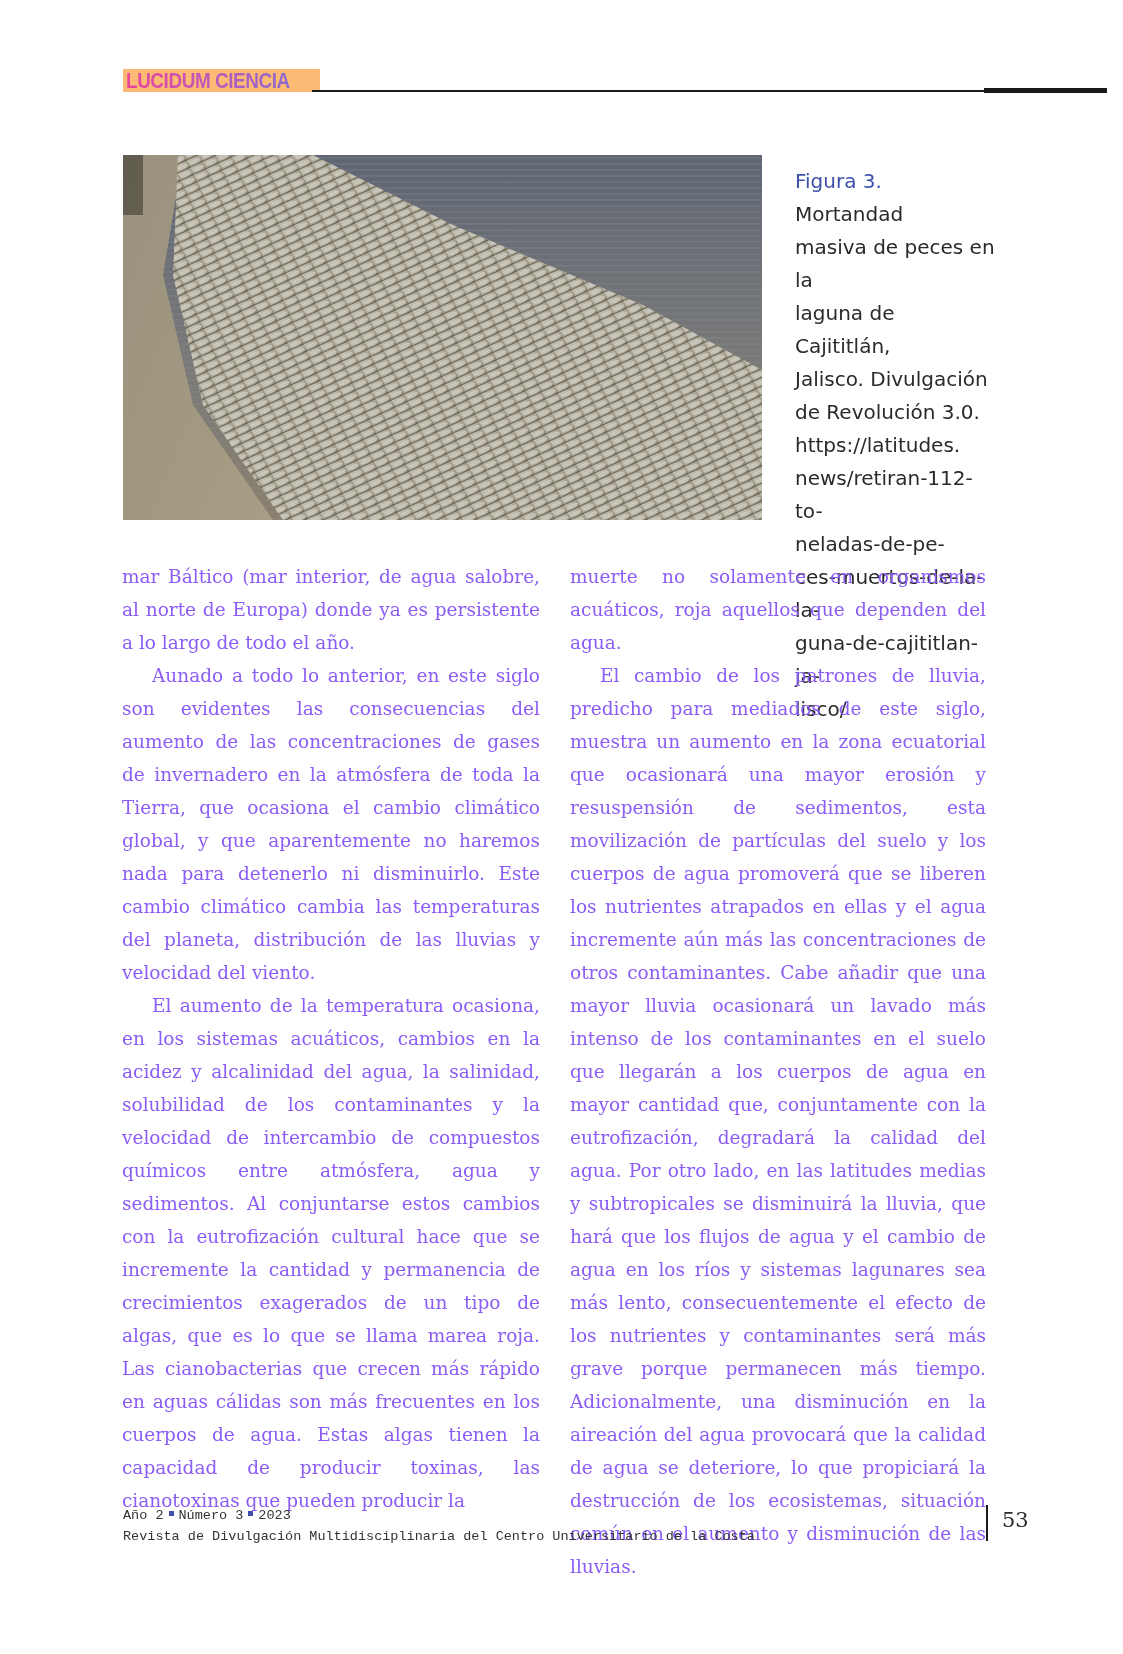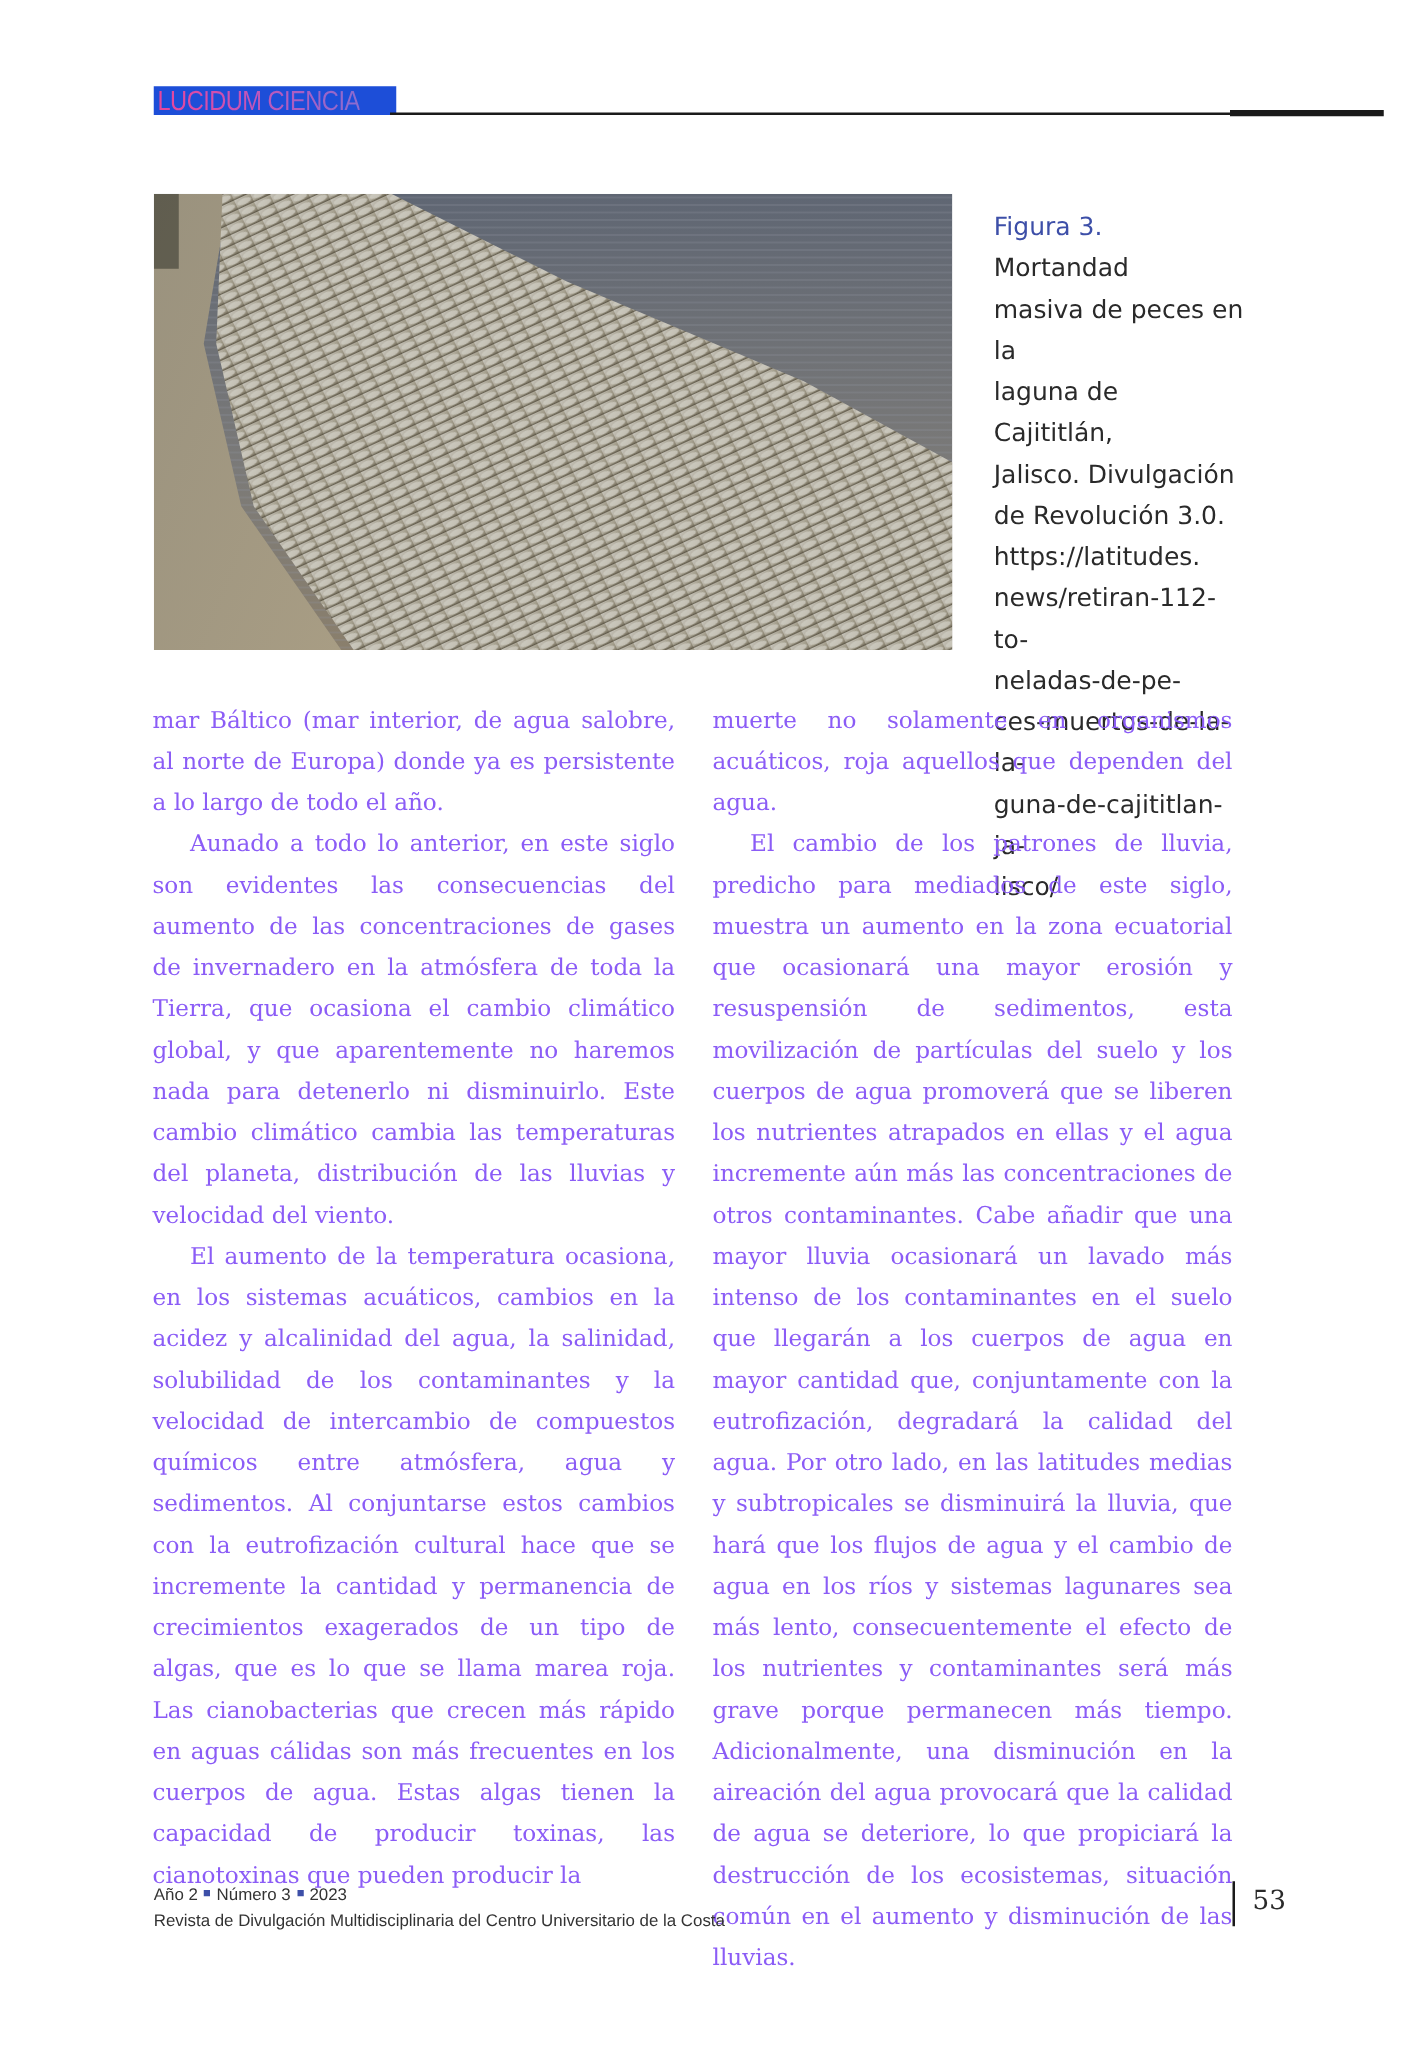--- a/index.html
+++ b/index.html
@@ -1,35 +1,35 @@
 <!DOCTYPE html>
 <html><head>
 <meta charset="utf-8">
 <style>
   html, body { margin:0; padding:0; background:#ffffff; }
   body { width:1123px; height:1654px; position:relative; overflow:hidden; font-family:"DejaVu Serif", serif; color:#2a2a2a; }
 
-  .header-logo { position:absolute; left:123px; top:69px; height:23px; background:#1d4ed8; padding:0 3px; font-family:"Liberation Sans", sans-serif; font-weight:normal; font-size:22px; line-height:23px; letter-spacing:-0.5px; transform-origin:left center; }
+  .header-logo { position:absolute; left:123px; top:69px; height:23px; background:#fdba74; padding:0 3px; font-family:"Liberation Sans", sans-serif; font-weight:bold; font-size:22px; line-height:23px; letter-spacing:-0.5px; transform-origin:left center; }
   .header-logo span { background:linear-gradient(90deg,#e8459c 0%,#c455b8 45%,#8a6cd0 100%); -webkit-background-clip:text; background-clip:text; color:transparent; display:inline-block; transform:scaleX(0.86); transform-origin:left center; }
   .header-rule { position:absolute; left:312px; top:90px; width:672px; height:2px; background:#1a1a1a; }
   .header-rule-thick { position:absolute; left:984px; top:88px; width:123px; height:5px; background:#1a1a1a; }
 
   .figure-photo { position:absolute; left:123px; top:155px; width:639px; height:365px; overflow:hidden; }
   .figure-photo svg { width:100%; height:100%; display:block; }
 
   .figure-caption { position:absolute; left:795px; top:165px; width:200px; font-family:"DejaVu Sans", sans-serif; font-size:20px; line-height:33px; color:#2a2a2a; }
   .figure-caption .fig-label { color:#3d4fa8; }
 
   .col { position:absolute; top:560px; width:418px; font-family:"DejaVu Serif", serif; font-size:18.5px; line-height:33px; color:#8b5cf6; text-align:justify; hyphens:manual; }
   .col-left { left:122px; }
   .col-right { left:570px; width:416px; }
   .col p { margin:0; }
   .col p.indent { text-indent:30px; }
 
-  .footer-left { position:absolute; left:123px; top:1505px; font-family:Liberation Sans, sans-serif; font-size:13.5px; line-height:21px; color:#333; }
+  .footer-left { position:absolute; left:123px; top:1505px; font-family:Liberation Mono, monospace; font-size:13.5px; line-height:21px; color:#333; }
   .footer-left .sq { display:inline-block; width:5px; height:5px; background:#3d4fa8; vertical-align:middle; margin:0 5px 3px 5px; }
   .footer-bar { position:absolute; left:986px; top:1505px; width:2px; height:36px; background:#1a1a1a; }
   .page-number { position:absolute; left:1002px; top:1508px; font-family:"DejaVu Serif", serif; font-size:21px; color:#2a2a2a;text-align:center; }
 </style>
 </head>
 <body>
 
 <div class="header-logo">
   <span>LUCIDUM CIENCIA</span>
 </div>

